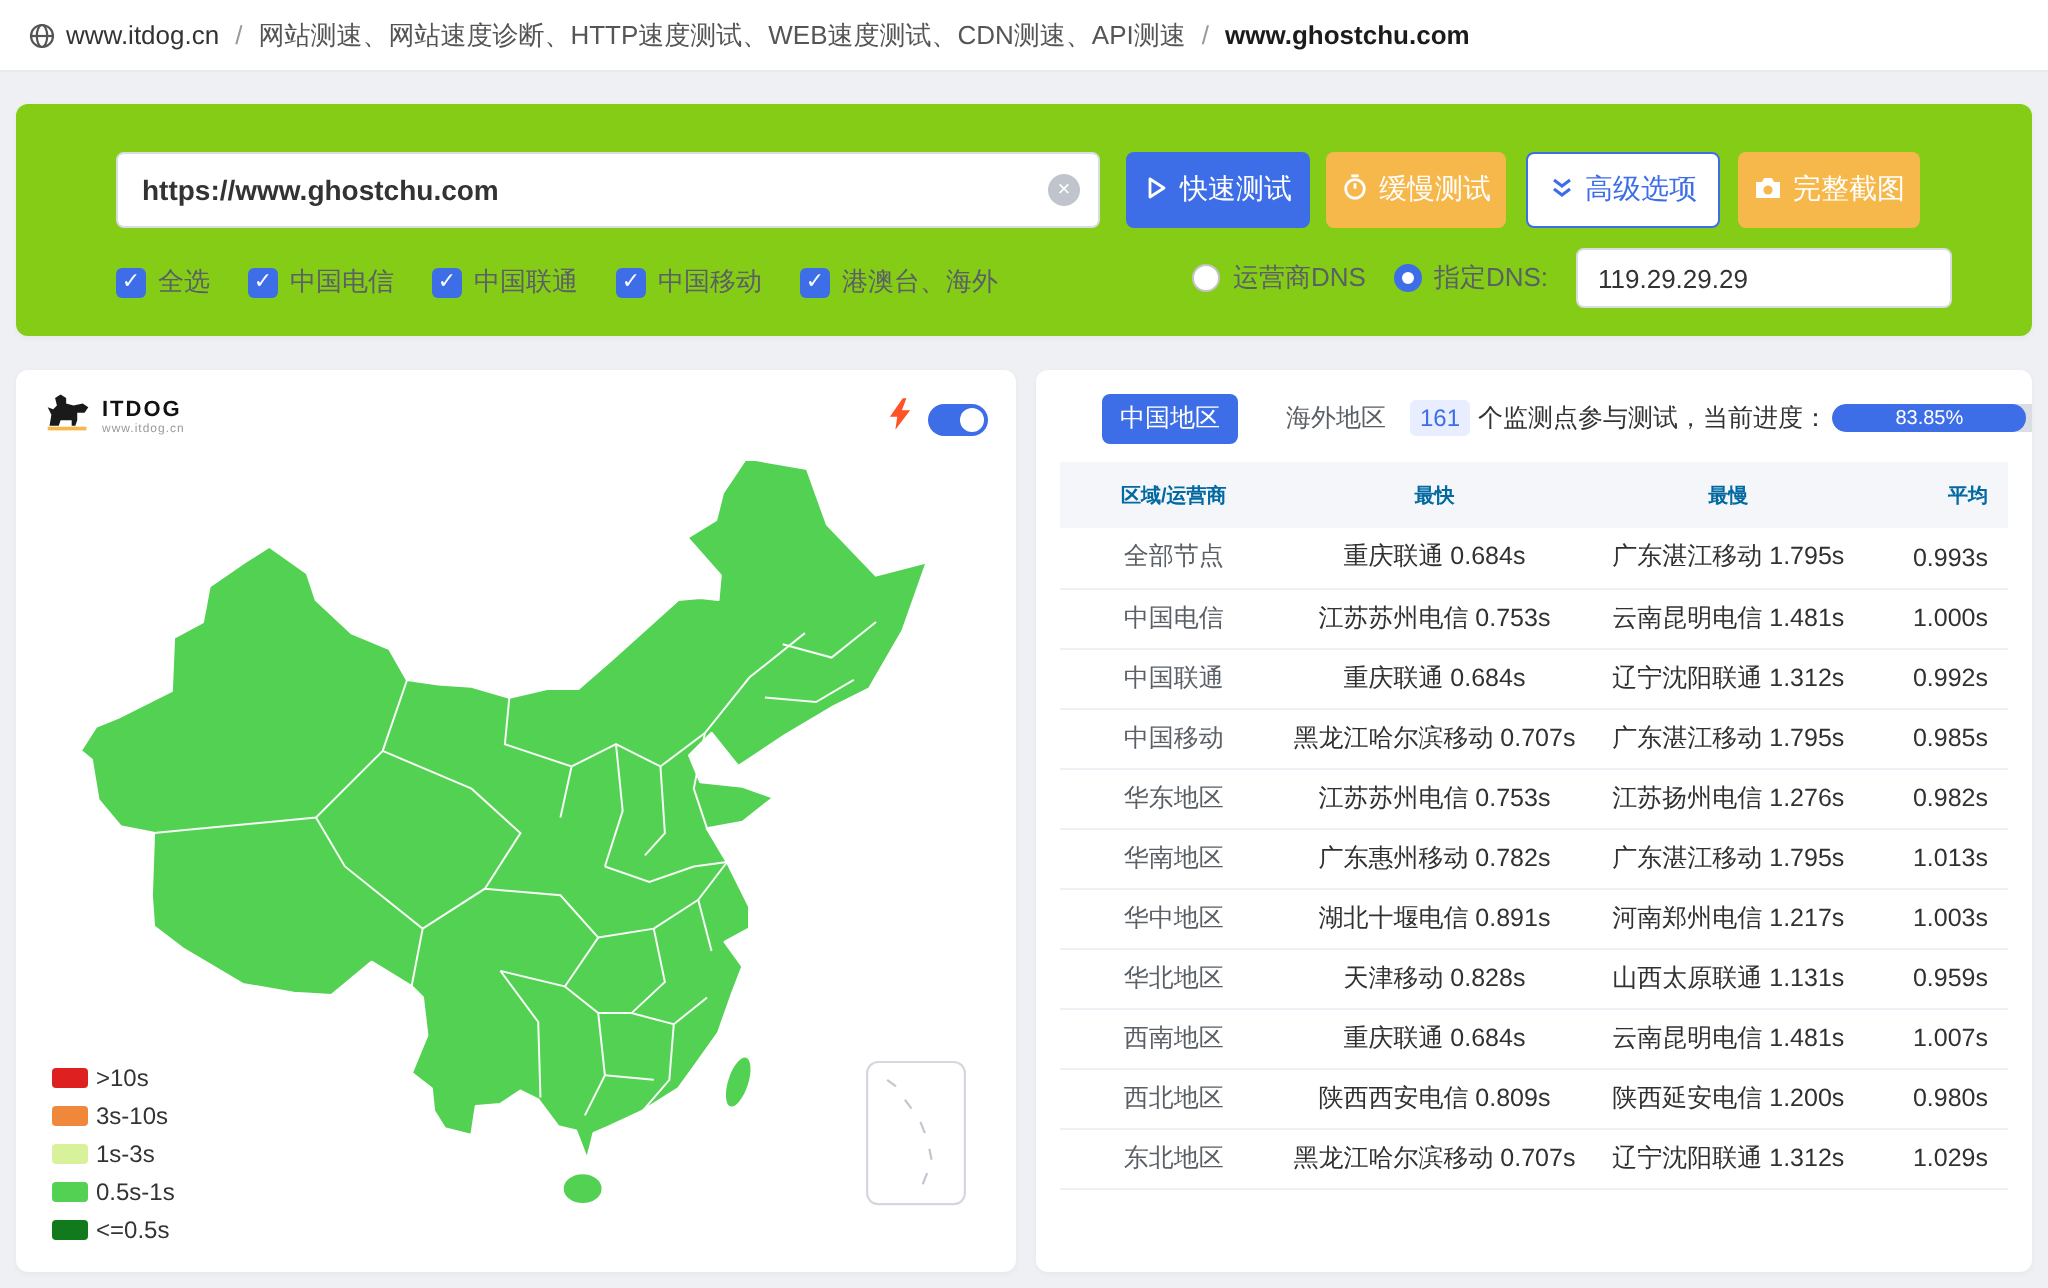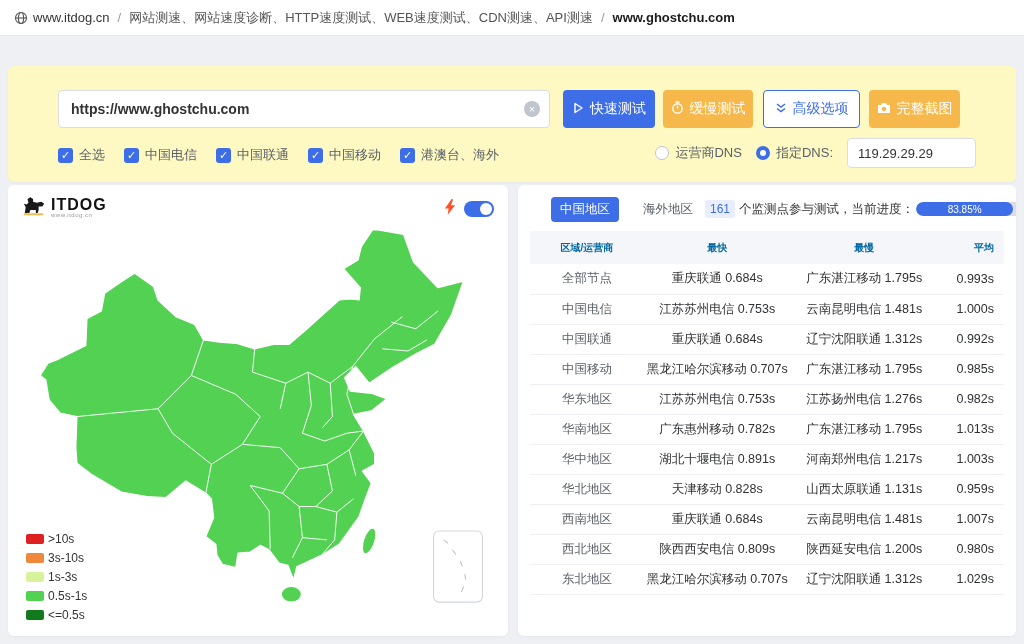--- a/index.html
+++ b/index.html
@@ -15,21 +15,21 @@
   .topbar{position:absolute;left:0;top:0;width:1024px;height:36px;background:#fff;
     border-bottom:1px solid #e9ebef;display:flex;align-items:center;padding:0 14px;
     font-size:13px;color:#555;white-space:nowrap;overflow:hidden;}
   .topbar .globe{display:inline-flex;margin-right:5px;}
   .topbar .site{color:#333;text-decoration:none;}
   .topbar .sep{margin:0 8px;color:#999;}
   .topbar .services{color:#555;}
   .topbar .target{color:#1b1b1b;font-weight:bold;}
 
   
-  .card{position:absolute;left:8px;top:66px;width:1008px;height:116px;background:#fef9c3;
+  .card{position:absolute;left:8px;top:52px;width:1008px;height:116px;background:#84cc16;
     border-radius:6px;box-shadow:0 1px 3px rgba(0,0,0,0.04);}
   .url-wrap{position:absolute;left:50px;top:24px;width:492px;height:38px;}
   .url-input{width:100%;height:100%;border:1px solid #d9dce3;border-radius:4px;
     padding:0 34px 0 12px;font-size:14px;font-weight:bold;color:#333;outline:none;
     font-family:"Liberation Sans","DejaVu Sans",sans-serif;}
   .clear-icon{position:absolute;right:10px;top:11px;width:16px;height:16px;border-radius:50%;
     background:#c0c4cc;color:#fff;font-size:11px;line-height:16px;text-align:center;cursor:pointer;}
   .btn{position:absolute;top:24px;height:38px;border:none;border-radius:4px;font-size:14px;
     display:flex;align-items:center;justify-content:center;gap:6px;cursor:pointer;
     font-family:Liberation Sans, sans-serif;}
@@ -41,31 +41,31 @@
   .cb-group{position:absolute;left:50px;top:78px;display:flex;align-items:center;gap:19px;height:22px;}
   .cb{display:inline-flex;align-items:center;gap:6px;cursor:pointer;}
   .cbbox{width:15px;height:15px;border-radius:3px;background:var(--accent);color:#fff;
     font-size:11px;line-height:15px;text-align:center;}
   .cblabel{font-size:13px;color:#5a6066;}
 
   .dns-group{position:absolute;right:40px;top:72px;display:flex;align-items:center;gap:14px;height:30px;}
   .radio{display:inline-flex;align-items:center;gap:6px;font-size:13px;color:#5a6066;cursor:pointer;}
   .radio-circle{width:14px;height:14px;border-radius:50%;border:1px solid #c0c4cc;background:#fff;}
   .radio-circle.on{border:4px solid var(--accent);}
-  .dns-input{width:129px;height:30px;border:1px solid #d9dce3;border-radius:4px;padding:0 10px;
+  .dns-input{width:188px;height:30px;border:1px solid #d9dce3;border-radius:4px;padding:0 10px;
     font-size:13px;color:#333;outline:none;font-family:"Liberation Sans","DejaVu Sans",sans-serif;}
 
   
   .panel{position:absolute;top:185px;background:#fff;border-radius:6px;box-shadow:0 1px 3px rgba(0,0,0,0.04);}
   .map-panel{left:8px;width:500px;height:451px;overflow:hidden;}
   .results-panel{left:518px;width:498px;height:451px;padding:12px 12px 0 12px;overflow:hidden;}
 
   
   .logo{position:absolute;left:14px;top:10px;display:flex;align-items:center;gap:5px;z-index:2;}
-  .logo-text{font-size:16px;font-weight:bold;color:#111;letter-spacing:1px;line-height:14px;}
+  .logo-text{font-size:11px;font-weight:bold;color:#111;letter-spacing:1px;line-height:14px;}
   .logo-sub{font-size:6px;color:#999;letter-spacing:.5px;}
   .map-controls{position:absolute;right:14px;top:14px;display:flex;align-items:center;gap:8px;z-index:2;}
   .toggle{width:30px;height:16px;border-radius:8px;background:var(--accent);position:relative;cursor:pointer;}
   .toggle .knob{position:absolute;right:2px;top:2px;width:12px;height:12px;border-radius:50%;background:#fff;}
   .china-map{position:absolute;left:5px;top:26px;width:490px;height:400px;}
   .legend{position:absolute;left:18px;bottom:14px;z-index:2;}
   .legend-item{display:flex;align-items:center;gap:4px;margin-top:5px;}
   .legend-swatch{width:18px;height:10px;border-radius:2px;}
   .legend-label{font-size:12px;color:#333;}
 

